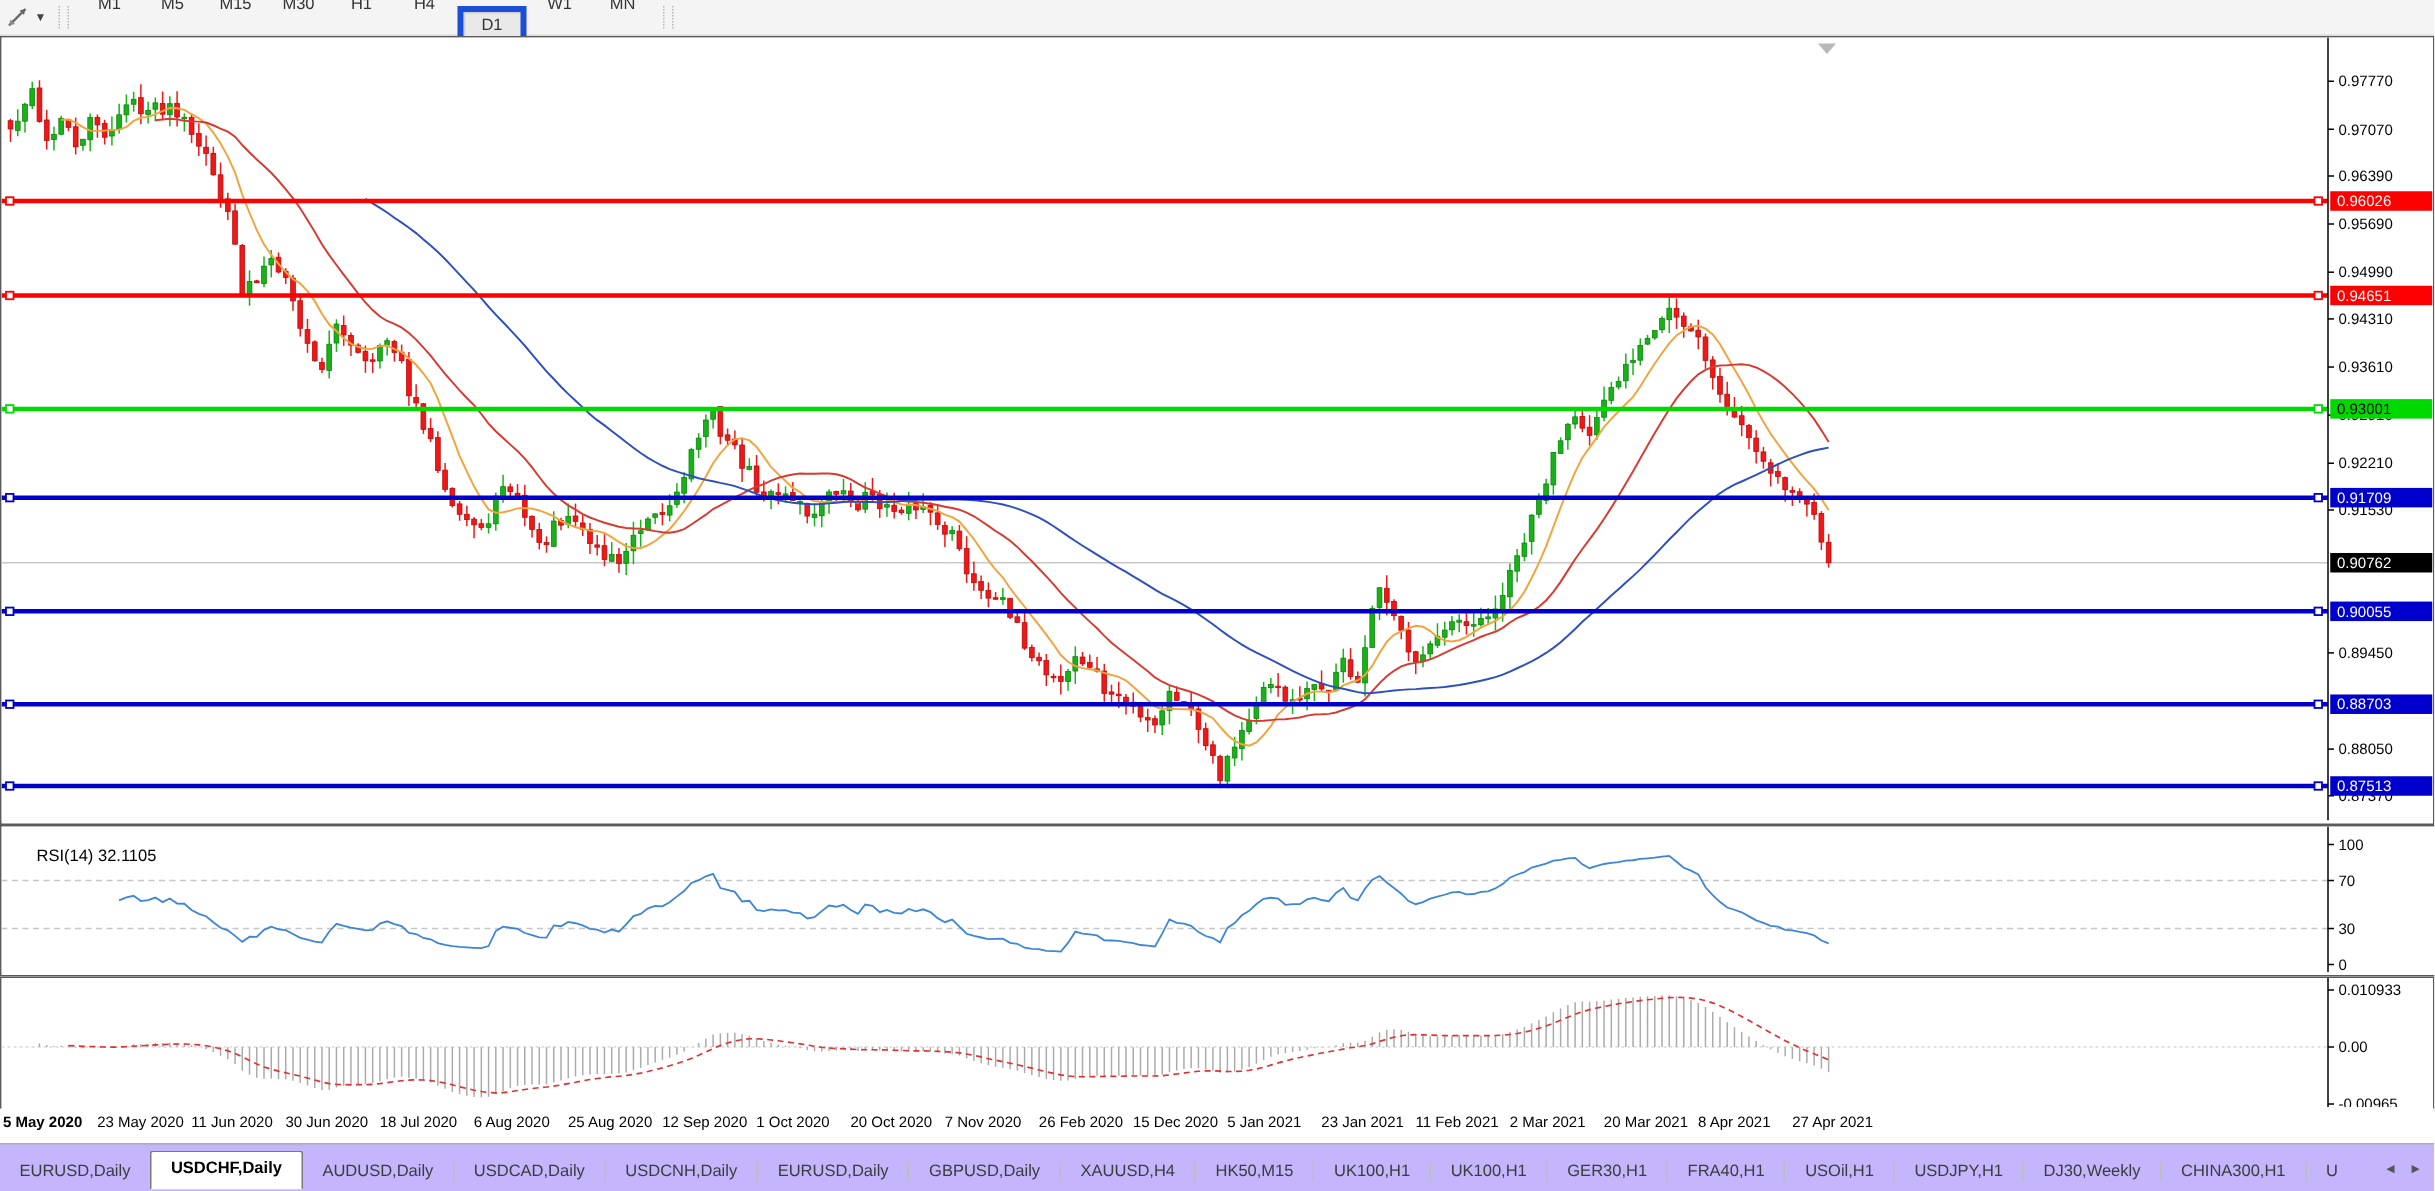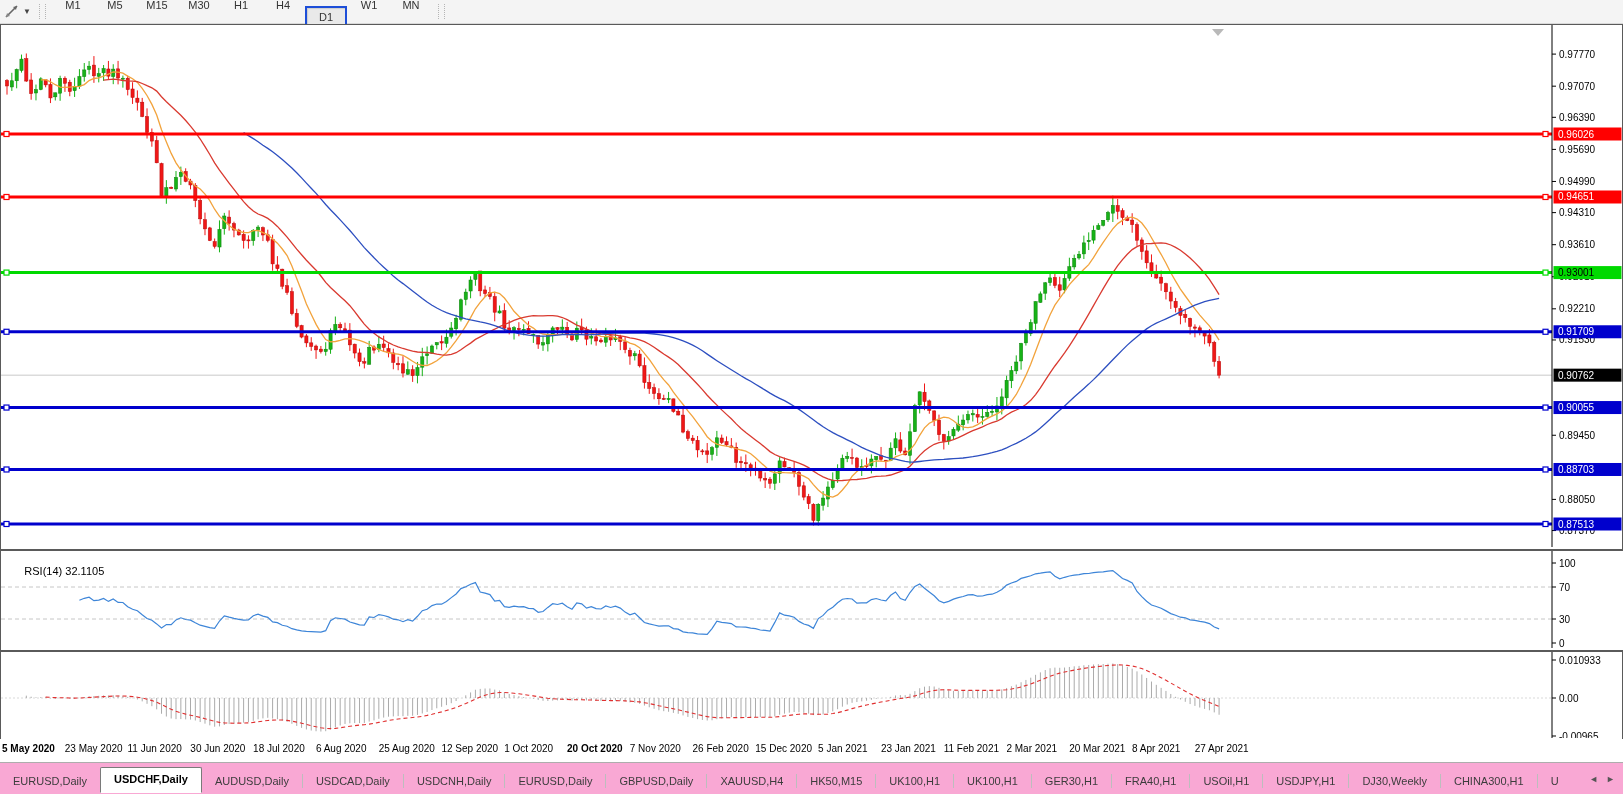--- a/index.html
+++ b/index.html
@@ -6,34 +6,34 @@
   #app{position:relative;width:1623px;height:794px;background:#fff;overflow:hidden;
        font-family:"Liberation Sans","DejaVu Sans",sans-serif;-webkit-font-smoothing:none;}
   
   #toolbar{position:absolute;left:0;top:0;width:1623px;height:23px;background:#f4f4f4;
            border-bottom:1px solid #d9d9d9;display:flex;align-items:center;}
   .tb-icon{width:20px;height:17px;display:flex;align-items:center;justify-content:center;margin-left:1px;cursor:default;}
   .tb-caret{font-size:8px;color:#444;width:12px;text-align:center;cursor:default;}
   .tb-sep{width:5px;height:15px;margin:0 6px;border-left:1px dotted #b5b5b5;border-right:1px dotted #b5b5b5;}
   .tf-btn{min-width:30px;height:19px;line-height:19px;text-align:center;font-size:11px;color:#333;
           padding:0 4px;margin:0 1px;border:1px solid transparent;cursor:default;}
-  .tf-btn.sel{background:#e9e9e9;border:2px solid #1d4ed8;box-shadow:inset 1px 1px 1px rgba(0,0,0,.12);margin-top:11px;}
+  .tf-btn.sel{background:#e9e9e9;border:4px solid #1d4ed8;box-shadow:inset 1px 1px 1px rgba(0,0,0,.12);margin-top:11px;}
   
   .panel{position:absolute;left:0;width:1621px;background:#fff;border:1px solid #5a5a5a;}
   #main-panel{top:24px;height:524px;}
   #rsi-panel{top:550px;height:99px;padding-left:18px;}
   #macd-panel{top:651px;height:88px;}
   .panel svg{position:absolute;left:0;top:0;}
   .panel-label{position:absolute;left:5px;top:2px;font-size:11px;color:#000;white-space:pre;z-index:5;}
   .panel-label .tri{font-size:8px;vertical-align:1px;}
   
   #date-axis{position:absolute;left:0;top:739px;width:1623px;height:23px;background:#fff;}
   .date-lbl{position:absolute;top:4px;font-size:10px;color:#000;white-space:nowrap;}
   
-  #tabbar{position:absolute;left:0;top:762px;width:1623px;height:32px;background:#f9a8d4;
+  #tabbar{position:absolute;left:0;top:762px;width:1623px;height:32px;background:#c4b5fd;
           border-top:1px solid #adadad;display:flex;align-items:flex-end;overflow:hidden;}
   .tab{height:21px;line-height:21px;padding:0 13px;font-size:11px;color:#3c3c3c;white-space:nowrap;
        margin-bottom:3px;cursor:default;}
   .tab.active{background:#fff;border:1px solid #7a7a7a;border-bottom:1px solid #fff;border-radius:2px 2px 0 0;
        font-weight:bold;color:#000;height:24px;line-height:23px;margin-bottom:2px;}
   .tab-sep{width:1px;height:14px;background:#bdbdbd;margin-bottom:7px;}
   #tab-arrows{margin-left:auto;display:flex;align-items:center;height:100%;padding-right:4px;}
   .tab-arrow{font-size:9px;color:#555;padding:2px 4px;cursor:default;}
 </style>
 </head>
@@ -932,21 +932,21 @@
   <div id="date-axis">
       <span class="date-lbl" style="left: 2px; font-weight: bold;">5 May 2020</span>
       <span class="date-lbl" style="left: 64.777px;">23 May 2020</span>
       <span class="date-lbl" style="left: 127.554px;">11 Jun 2020</span>
       <span class="date-lbl" style="left: 190.331px;">30 Jun 2020</span>
       <span class="date-lbl" style="left: 253.108px;">18 Jul 2020</span>
       <span class="date-lbl" style="left: 315.885px;">6 Aug 2020</span>
       <span class="date-lbl" style="left: 378.662px;">25 Aug 2020</span>
       <span class="date-lbl" style="left: 441.439px;">12 Sep 2020</span>
       <span class="date-lbl" style="left: 504.216px;">1 Oct 2020</span>
-      <span class="date-lbl" style="left: 566.993px; font-weight: bold;">20 Oct 2020</span>
+      <span class="date-lbl" style="left: 566.993px;">20 Oct 2020</span>
       <span class="date-lbl" style="left: 629.77px;">7 Nov 2020</span>
       <span class="date-lbl" style="left: 692.547px;">26 Feb 2020</span>
       <span class="date-lbl" style="left: 755.324px;">15 Dec 2020</span>
       <span class="date-lbl" style="left: 818.101px;">5 Jan 2021</span>
       <span class="date-lbl" style="left: 880.878px;">23 Jan 2021</span>
       <span class="date-lbl" style="left: 943.655px;">11 Feb 2021</span>
       <span class="date-lbl" style="left: 1006.43px;">2 Mar 2021</span>
       <span class="date-lbl" style="left: 1069.21px;">20 Mar 2021</span>
       <span class="date-lbl" style="left: 1131.99px;">8 Apr 2021</span>
       <span class="date-lbl" style="left: 1194.76px;">27 Apr 2021</span>

